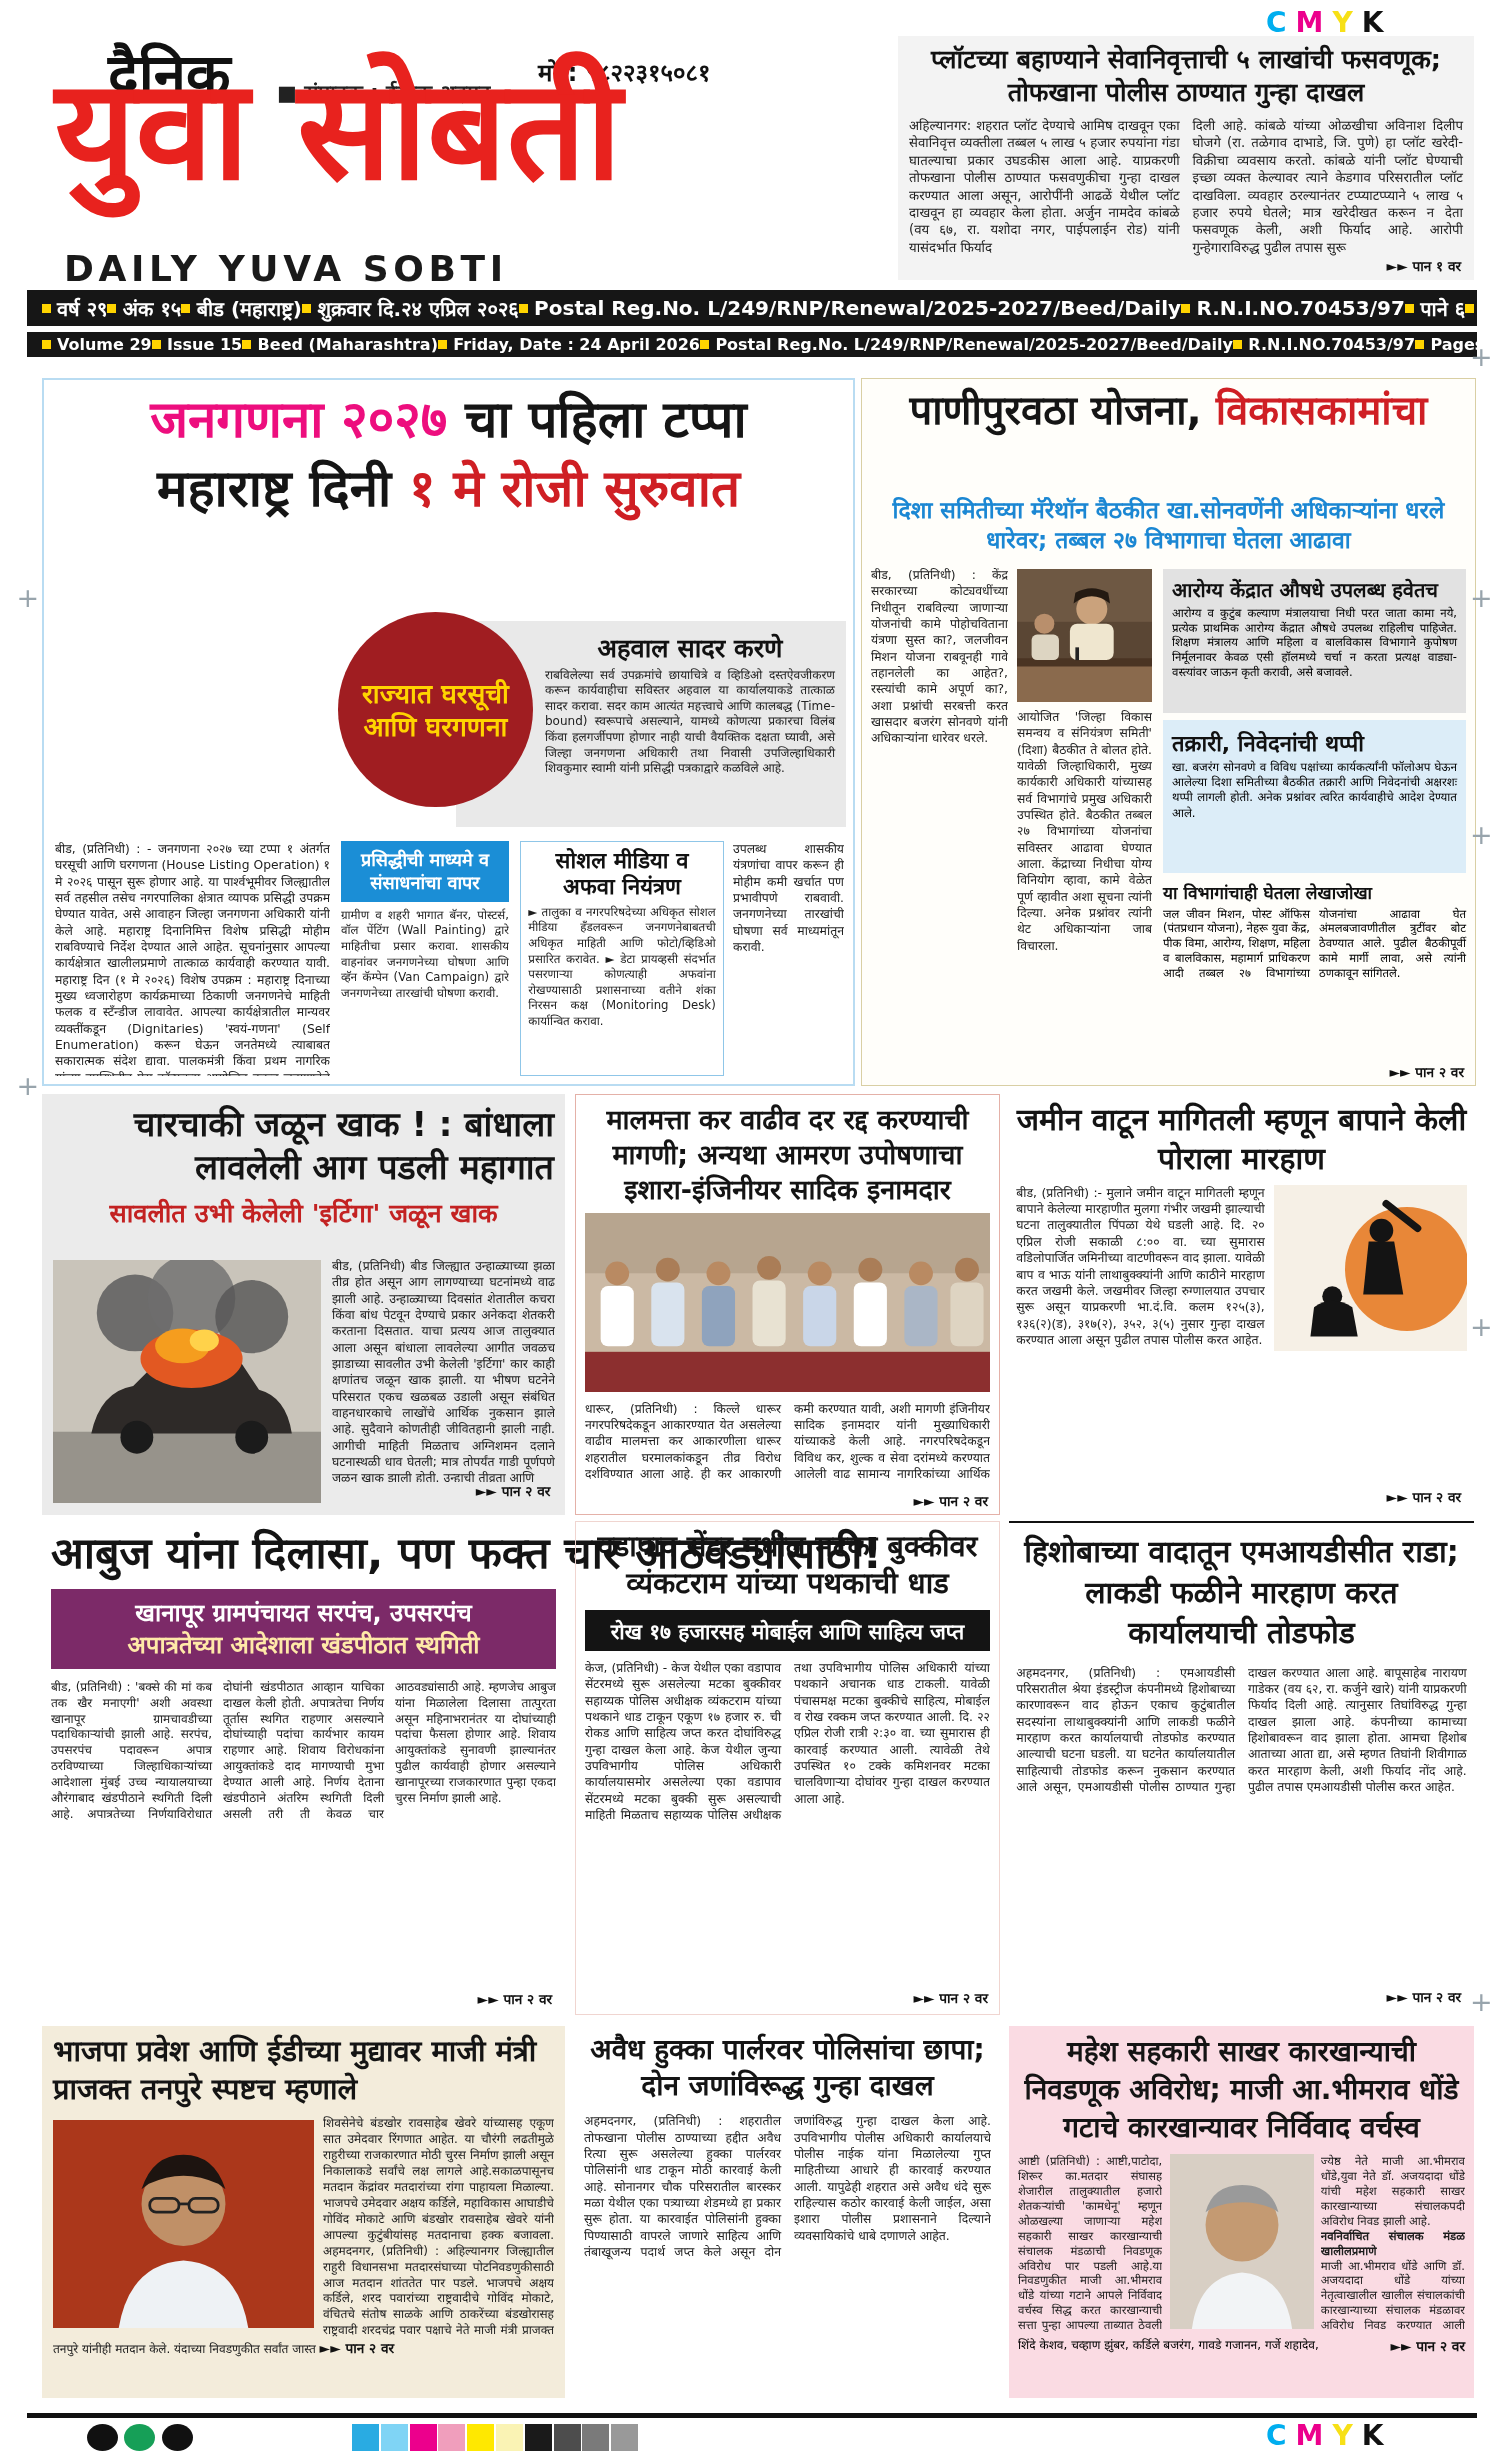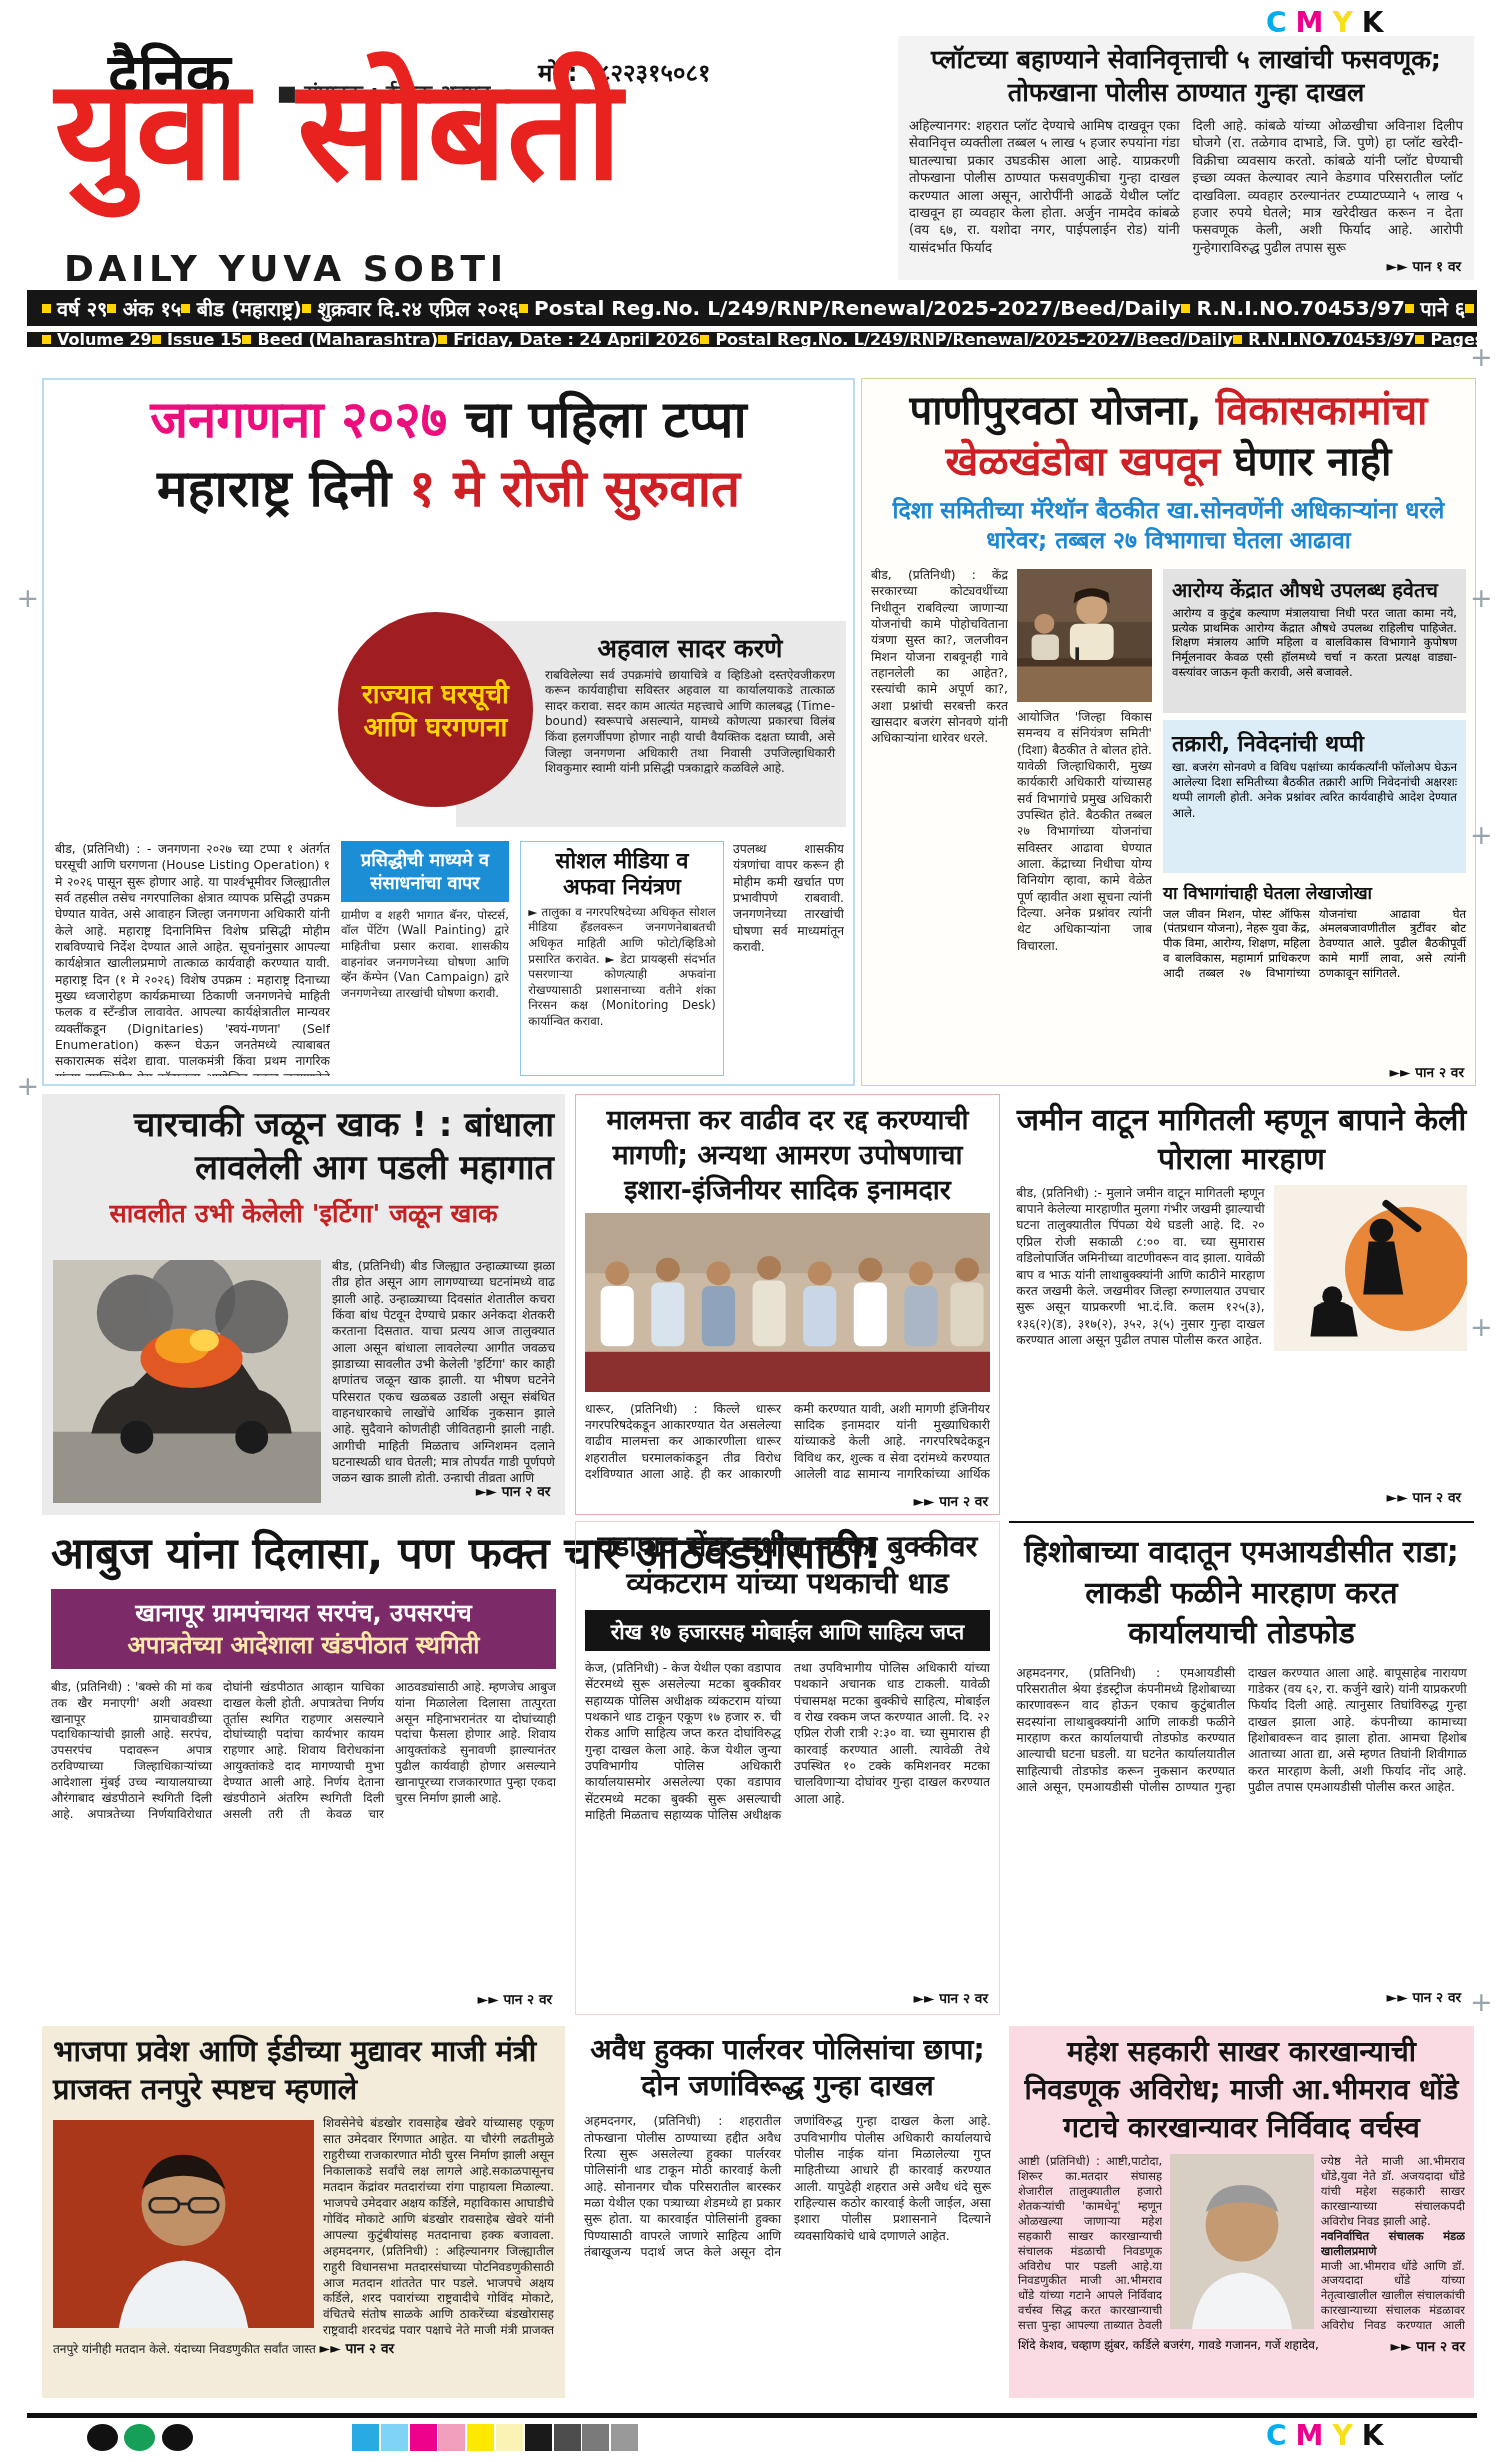--- a/index.html
+++ b/index.html
@@ -22,21 +22,21 @@
   #fraud-box { left:898px; top:36px; width:576px; height:244px; background:#f3f3f3; padding:7.3px 11px; }
   #fraud-box .hd { font-size:25.5px; font-weight:bold; text-align:center; line-height:1.3; color:#111; }
   #fraud-box .cols { display:flex; gap:12.8px; margin-top:7.3px; }
   #fraud-box .cols > div { flex:1; font-size:13.2px; line-height:1.32; text-align:justify; color:#222; }
   .more { font-weight:bold; font-size:13.7px; color:#111; white-space:nowrap; }
   #fraud-box .more { position:absolute; right:12.8px; bottom:5.5px; }
 
   
   .bar { position:absolute; left:27px; width:1450px; background:#161616; display:flex; align-items:center; justify-content:space-between; padding:0 14.6px; white-space:nowrap; overflow:hidden; }
   #bar-mr { top:290px; height:36px; }
-  #bar-en { top:332px; height:15px; }
+  #bar-en { top:332px; height:25px; }
   .bi { display:inline-flex; align-items:center; gap:6.4px; color:#fff; font-weight:bold; }
   #bar-mr .bi { font-size:20px; } #bar-en .bi { font-size:16px; }
   .bi i { width:9px; height:9px; background:#ffd400; display:inline-block; }
 
   
   .btxt { font-size:12.3px; line-height:1.33; text-align:justify; color:#1d1d1d; overflow:hidden; }
   .cols2 { column-count:2; column-gap:12.8px; }
   .cols3 { column-count:3; column-gap:11px; }
 
   
@@ -262,21 +262,20 @@
       <div id="ccol3">
         <div id="social-title">सोशल मीडिया व अफवा नियंत्रण</div>
         <div class="btxt">► तालुका व नगरपरिषदेच्या अधिकृत सोशल मीडिया हँडलवरून जनगणनेबाबतची अधिकृत माहिती आणि फोटो/व्हिडिओ प्रसारित करावेत. ► डेटा प्रायव्हसी संदर्भात पसरणाऱ्या कोणत्याही अफवांना रोखण्यासाठी प्रशासनाच्या वतीने शंका निरसन कक्ष (Monitoring Desk) कार्यान्वित करावा.</div>
       </div>
       <div id="ccol4" class="btxt">उपलब्ध शासकीय यंत्रणांचा वापर करून ही मोहीम कमी खर्चात पण प्रभावीपणे राबवावी. जनगणनेच्या तारखांची घोषणा सर्व माध्यमांतून करावी.</div>
     </div>
   </div>
 
   <div id="water-box" class="abs">
     <div class="h1"><span class="blk">पाणीपुरवठा योजना, </span><span class="red">विकासकामांचा</span></div>
-    <div class="h2"><span class="red">खेळखंडोबा खपवून </span><span class="blk">घेणार नाही</span></div>
     <div id="water-sub">दिशा समितीच्या मॅरेथॉन बैठकीत खा.सोनवणेंनी अधिकाऱ्यांना धरले धारेवर; तब्बल २७ विभागाचा घेतला आढावा</div>
     <div id="water-body">
       <div id="wcol1" class="btxt">बीड, (प्रतिनिधी) : केंद्र सरकारच्या कोट्यवधींच्या निधीतून राबविल्या जाणाऱ्या योजनांची कामे पोहोचविताना यंत्रणा सुस्त का?, जलजीवन मिशन योजना राबवूनही गावे तहानलेली का आहेत?, रस्त्यांची कामे अपूर्ण का?, अशा प्रश्नांची सरबत्ती करत खासदार बजरंग सोनवणे यांनी अधिकाऱ्यांना धारेवर धरले.</div>
       <svg id="wphoto" viewBox="0 0 148 146" preserveAspectRatio="none">
         <rect width="148" height="146" fill="#5a4634"></rect>
           <rect width="148" height="58" fill="#6e5843"></rect>
         <rect y="100" width="148" height="46" fill="#8a6a4d"></rect>
           <rect y="98" width="148" height="9" fill="#4a3423"></rect>
         <circle cx="82" cy="44" r="17" fill="#caa27c"></circle>
           <path d="M62 38 q20-16 40 0 l-2-12 q-18-10-36 0z" fill="#241a12"></path>

